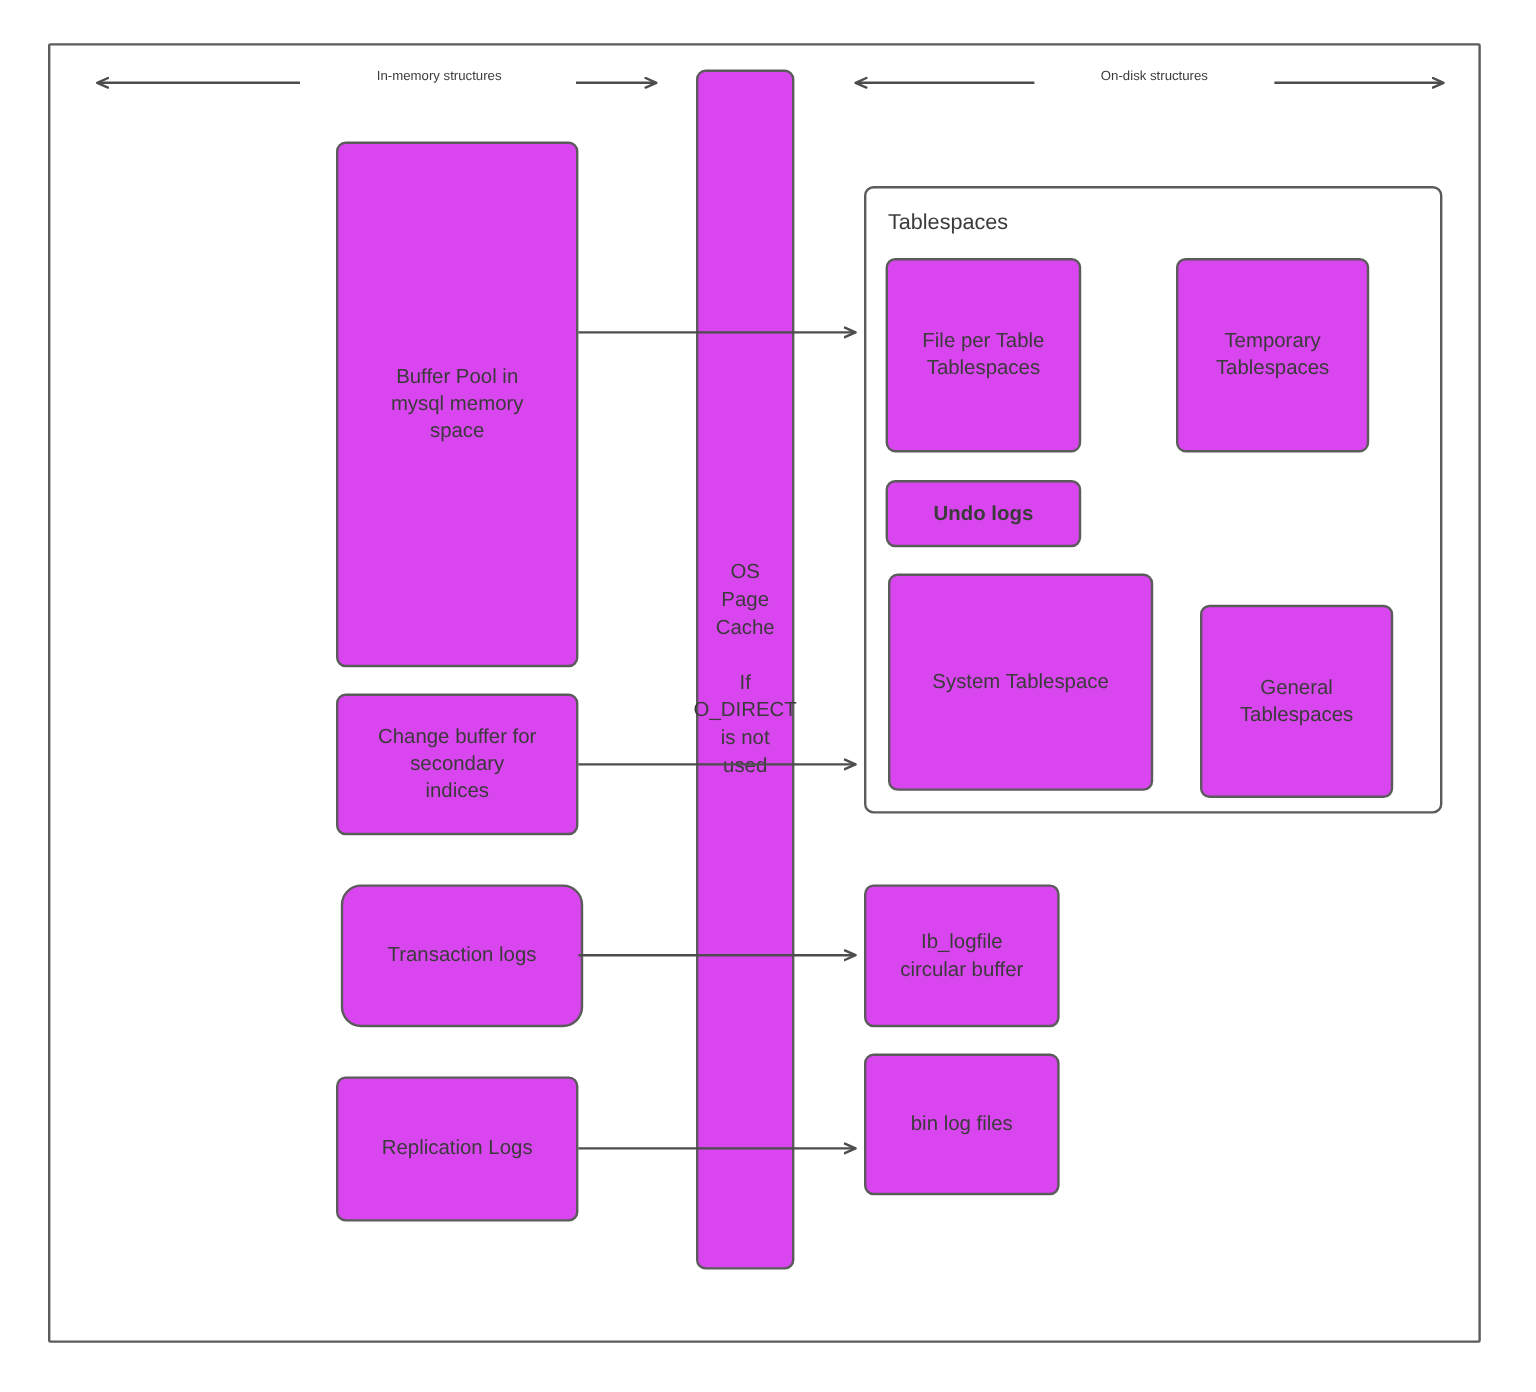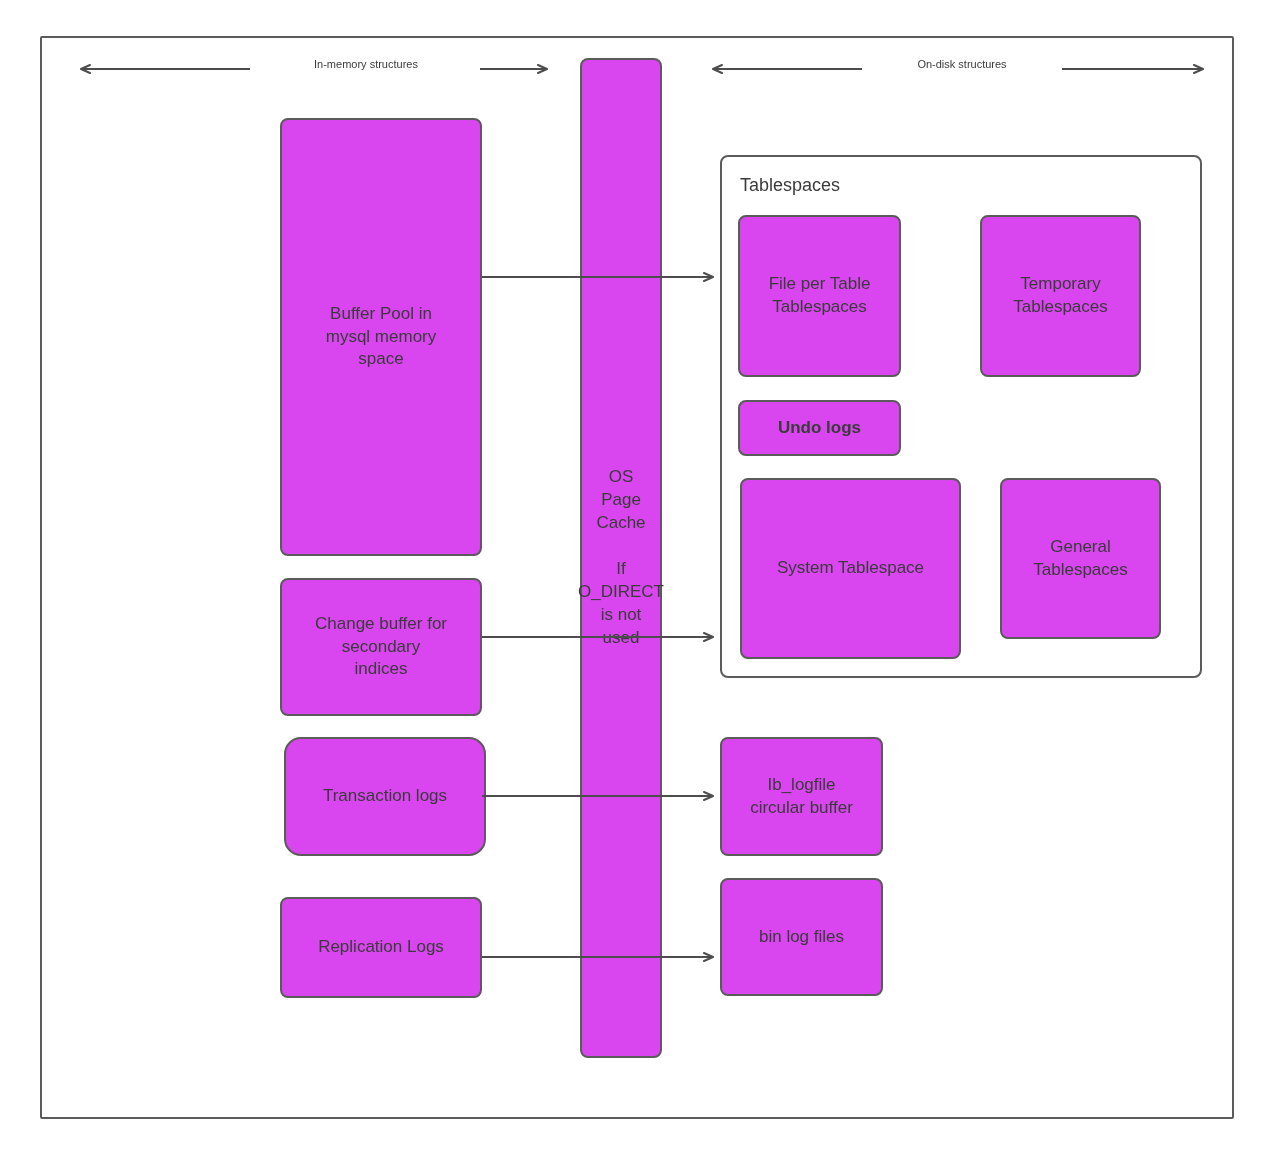--- a/index.html
+++ b/index.html
@@ -86,31 +86,31 @@
   <div class="header-label" style="left:255px; width:222px;">In-memory structures</div>
   <div class="header-label" style="left:865px; width:194px;">On-disk structures</div>
 
 
   <div class="node" style="left:280px; top:118px; width:202px; height:438px;">
     <span class="label">Buffer Pool in
 mysql memory
 space</span>
   </div>
 
-  <div class="node" style="left:280px; top:578px; width:202px; height:138px;">
+  <div class="node" style="left:280px; top:578px; width:202px; height:118px;">
     <span class="label">Change buffer for
 secondary
 indices</span>
   </div>
 
   <div class="node" style="left:284px; top:737px; width:202px; height:119px;border-radius:17px;">
     <span class="label">Transaction logs</span>
   </div>
 
-  <div class="node" style="left:280px; top:897px; width:202px; height:101px;">
+  <div class="node" style="left:280px; top:897px; width:202px; height:121px;">
     <span class="label">Replication Logs</span>
   </div>
 
   <div class="node tall" style="left:580px; top:58px; width:82px; height:1000px;">
     <span class="label">OS
 Page
 Cache
 
 If
 O_DIRECT
@@ -133,21 +133,21 @@
   </div>
 
   <div class="node" style="left:738px; top:400px; width:163px; height:56px;font-weight:bold;">
     <span class="label">Undo logs</span>
   </div>
 
   <div class="node" style="left:740px; top:478px; width:221px; height:181px;">
     <span class="label">System Tablespace</span>
   </div>
 
-  <div class="node" style="left:1000px; top:478px; width:161px; height:161px;">
+  <div class="node" style="left:1000px; top:504px; width:161px; height:161px;">
     <span class="label">General
 Tablespaces</span>
   </div>
 
   <div class="node" style="left:720px; top:737px; width:163px; height:119px;">
     <span class="label">Ib_logfile
 circular buffer</span>
   </div>
 
   <div class="node" style="left:720px; top:878px; width:163px; height:118px;">

